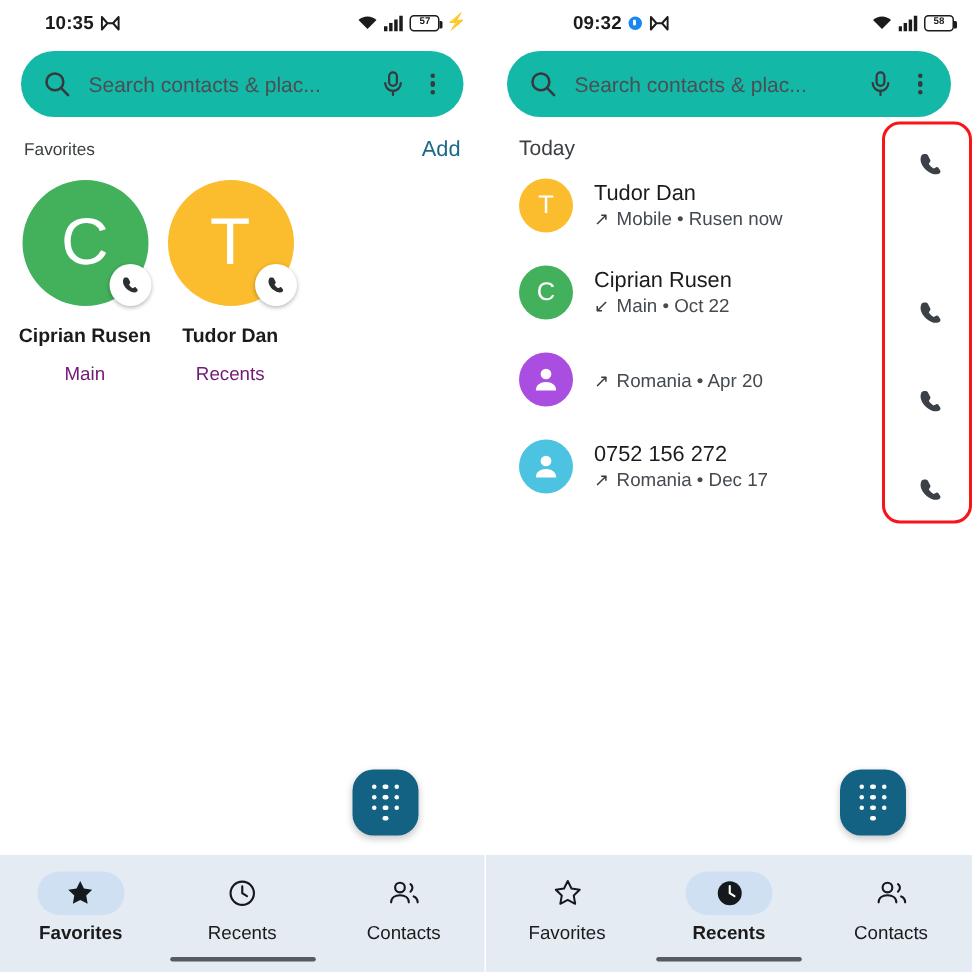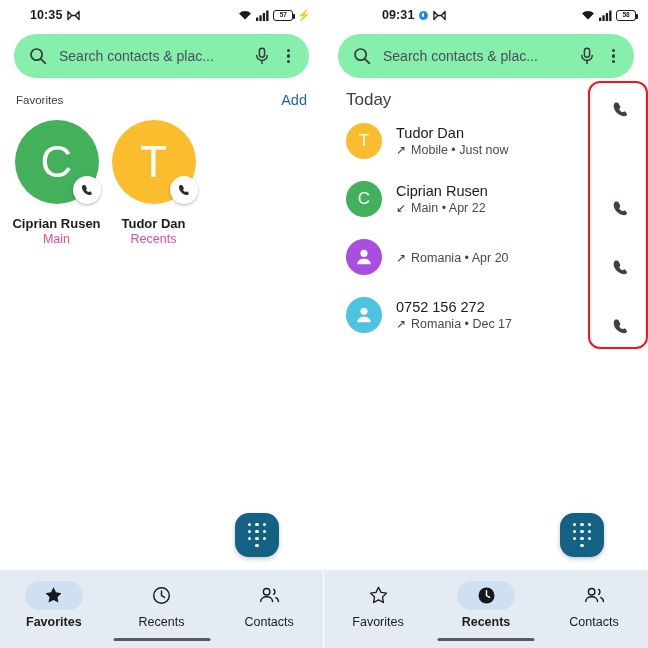--- a/index.html
+++ b/index.html
@@ -54,21 +54,21 @@
   .battery::after {
     content: ""; position: absolute; right: -3px; top: 3px;
     width: 2px; height: 5px; background: #1b1b1b; border-radius: 0 1px 1px 0;
   }
   .battery span { font-size: 6.5px; font-weight: 700; color: #1b1b1b; line-height: 1; }
 
   
   .searchbar {
     margin: 4px 14px 0 14px;
     height: 44px; flex: 0 0 44px;
-    background: #86efac;
+    background: #14b8a6;
     border-radius: 26px;
     display: flex; align-items: center;
     padding: 0 14px 0 15px;
     gap: 12px;
   }
   .search-text {
     flex: 1; font-size: 14px; color: #4a4f55;
     white-space: nowrap; overflow: hidden;
   }
   .dots3 { display: flex; flex-direction: column; gap: 2.5px; padding: 0 5px; }
@@ -94,25 +94,25 @@
     font-family: "Liberation Sans", sans-serif;
   }
   .avatar-badge {
     position: absolute; right: -2px; bottom: 0px;
     width: 28px; height: 28px; border-radius: 50%;
     background: #fff;
     box-shadow: 0 1px 3px rgba(0,0,0,.3);
     display: flex; align-items: center; justify-content: center;
   }
   .fav-name { margin-top: 12px; font-size: 13px; font-weight: 700; color: #1b1b1b; }
-  .fav-sub  { margin-top: 1px; font-size: 12.5px; color: #ec4899; }
+  .fav-sub  { margin-top: 11px; font-size: 12.5px; color: #701a75; }
 
   
   .list { padding-top: 4px; position: relative; }
-  .group-label { font-size: 17px; color: #3c4043; padding: 8px 0 2px 22px; }
+  .group-label { font-size: 14px; color: #3c4043; padding: 8px 0 2px 22px; }
   .call-row { display: flex; align-items: center; height: 58px; padding: 0 0 0 22px; }
   .row-avatar {
     width: 36px; height: 36px; border-radius: 50%;
     display: flex; align-items: center; justify-content: center;
     color: #fff; font-size: 17px; flex: 0 0 36px;
   }
   .row-text { margin-left: 14px; display: flex; flex-direction: column; justify-content: center; }
   .row-title { font-size: 14.5px; color: #1b1b1b; display: flex; align-items: center; gap: 6px; }
   .row-sub { font-size: 12.5px; color: #444a50; display: flex; align-items: center; gap: 5px; margin-top: 2px; }
   .dir { font-size: 12px; line-height: 1; color: #36393d; display: inline-block; }
@@ -309,21 +309,21 @@
       </div>
       <div class="gesture-bar"></div>
     </div>
 
   </div>
 
   <div class="phone right">
 
     <div class="statusbar">
       <div class="sb-left">
-        <span class="sb-time">09:31</span>
+        <span class="sb-time">09:32</span>
         <span class="bluedot"></span>
         <span class="ico">
           <svg width="13" height="11" viewBox="0 0 14 11">
               <path d="M1 1 L5 5.5 L1 10 Z M13 1 L9 5.5 L13 10 Z M5 5.5 L9 5.5" stroke="#1b1b1b" stroke-width="1.4" fill="none" stroke-linejoin="round"></path>
             </svg>
         </span>
       </div>
       <div class="sb-right">
         <span class="ico">
           <svg width="14" height="11" viewBox="0 0 14 11">
@@ -370,33 +370,33 @@
     <div class="list">
 
       <div class="group-label">Today</div>
 
       <div class="call-row">
         <div class="row-avatar" style="background:#fbbc2e">T</div>
         <div class="row-text">
           <span class="row-title">Tudor Dan</span>
           <span class="row-sub">
             <span class="dir">↗</span>
-            <span>Mobile • Just now</span>
+            <span>Mobile • Rusen now</span>
           </span>
         </div>
       </div>
 
 
       <div class="call-row">
         <div class="row-avatar" style="background:#43b05c">C</div>
         <div class="row-text">
           <span class="row-title">Ciprian Rusen</span>
           <span class="row-sub">
             <span class="dir">↙</span>
-            <span>Main • Apr 22</span>
+            <span>Main • Oct 22</span>
           </span>
         </div>
       </div>
 
       <div class="call-row">
         <div class="row-avatar" style="background:#a94ee0">
           <svg width="22" height="22" viewBox="0 0 24 24">
               <circle cx="12" cy="8" r="3.9" fill="#fff"></circle>
               <path d="M4.6 20c0-4 3.4-6.1 7.4-6.1s7.4 2.1 7.4 6.1z" fill="#fff"></path>
             </svg>

